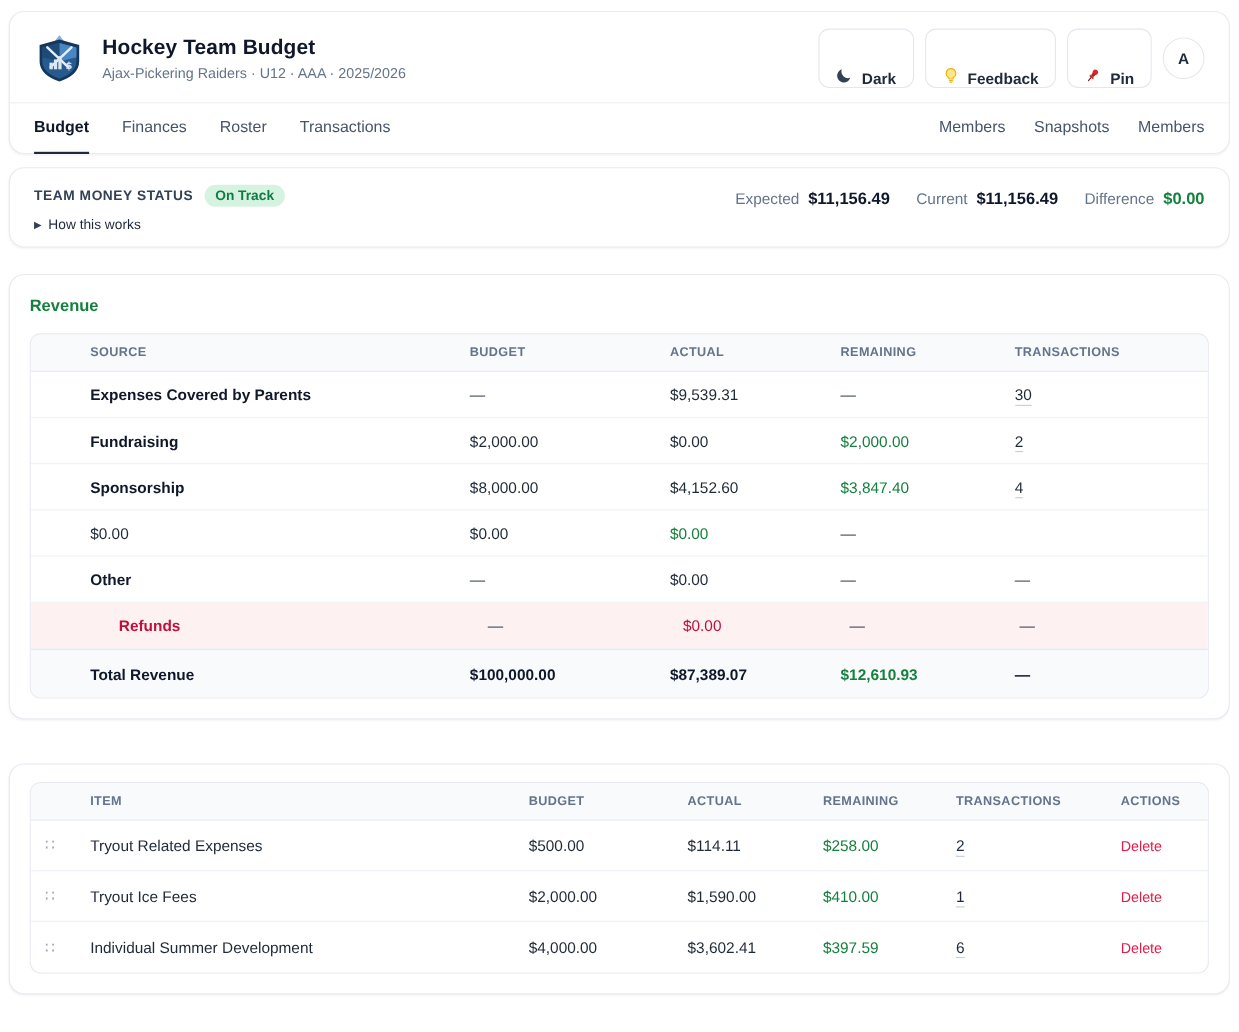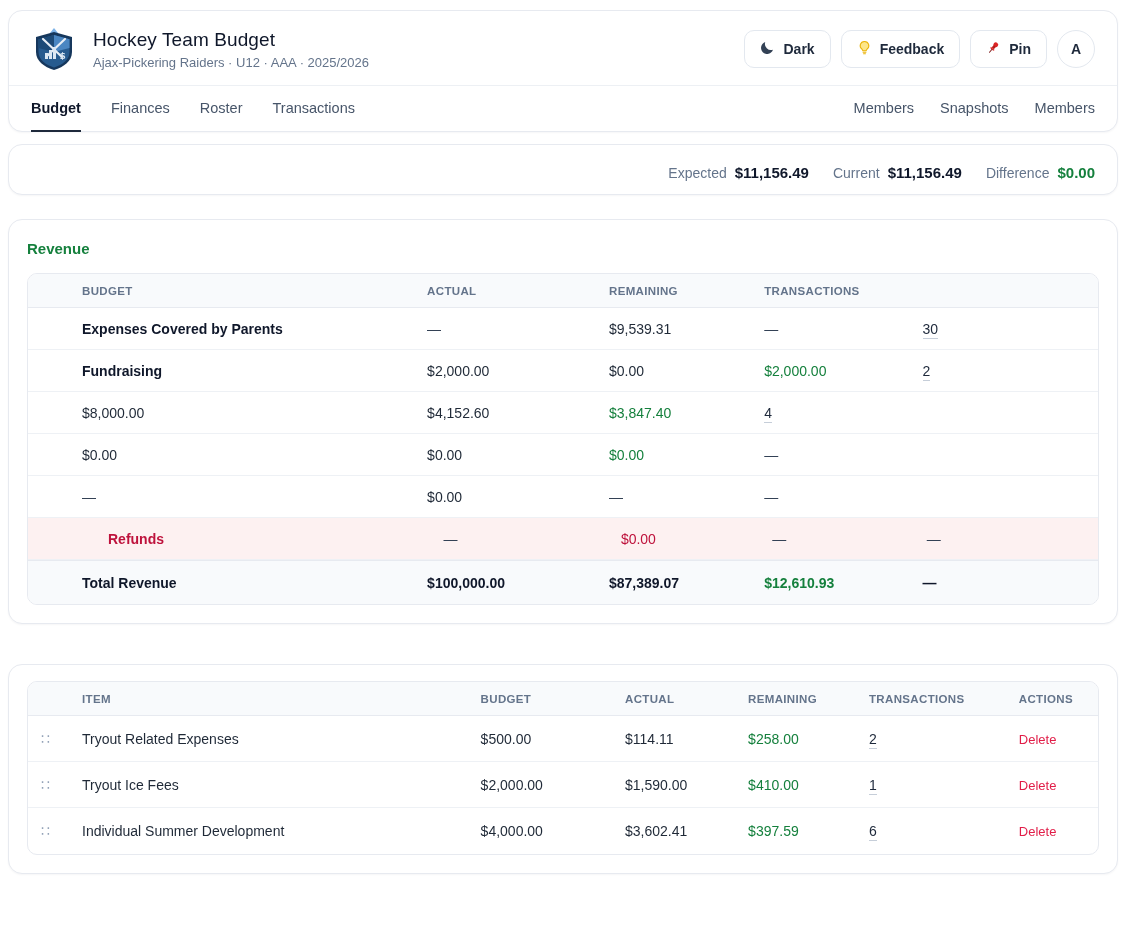--- a/index.html
+++ b/index.html
@@ -15,26 +15,26 @@
     border-radius: 14px;
     margin: 0 8px;
     box-shadow: 0 1px 2px rgba(16,24,40,.04);
   }
 
   
   .header-card { margin-top: 10px; margin-bottom: 12px; }
   .header-row { display: flex; align-items: center; padding: 15px 22px 13px; }
   .logo { width: 46px; height: 46px; flex: 0 0 46px; }
   .title-block { margin-left: 16px; }
-  .app-title { font-size: 19px; font-weight: 400; color: #0f172a; letter-spacing: .1px; }
+  .app-title { font-size: 19px; font-weight: 700; color: #0f172a; letter-spacing: .1px; }
   .app-subtitle { font-size: 13px; color: #64748b; margin-top: 4px; }
   .header-actions { margin-left: auto; display: flex; align-items: center; gap: 10px; }
   .btn {
-    display: inline-flex; align-items: center; gap: 8px;
-    height: 38px; padding: 0 15px;
+    display: inline-flex; align-items: flex-end; gap: 8px;
+    height: 54px; padding: 0 15px;
     background: #fff; border: 1px solid #e3e8ef; border-radius: 10px;
     font-size: 14px; font-weight: 600; color: #1e293b;
     font-family: inherit; cursor: pointer;
   }
   .avatar {
     width: 38px; height: 38px; border-radius: 50%;
     border: 1px solid #e3e8ef; background: #fff;
     display: flex; align-items: center; justify-content: center;
     font-size: 14px; font-weight: 700; color: #1e293b; cursor: pointer;
   }
@@ -168,20 +168,30 @@
     </div>
     <div class="nav-right">
       <div class="tab">Members</div>
       <div class="tab">Snapshots</div>
       <div class="tab">Members</div>
     </div>
   </div>
 </div>
 
 <div class="card status-card">
+  <div class="status-left">
+    <div class="status-line">
+      <span class="status-label">TEAM MONEY STATUS</span>
+      <span class="badge">On Track</span>
+    </div>
+    <div class="expander">
+      <span class="caret">▶</span>
+      <span>How this works</span>
+    </div>
+  </div>
   <div class="status-metrics">
     <div class="metric">
       <span class="metric-label">Expected</span>
       <span class="metric-value">$11,156.49</span>
     </div>
     <div class="metric">
       <span class="metric-label">Current</span>
       <span class="metric-value">$11,156.49</span>
     </div>
     <div class="metric">
@@ -190,20 +200,21 @@
     </div>
   </div>
 </div>
 
 <div class="card section-card rev">
   <div class="section-head">
     <span class="section-title green">Revenue</span>
   </div>
   <div class="table">
     <div class="trow thead">
+      <span class="th">SOURCE</span>
       <span class="th">BUDGET</span>
       <span class="th">ACTUAL</span>
       <span class="th">REMAINING</span>
       <span class="th">TRANSACTIONS</span>
     </div>
 
     <div class="trow body-row">
       <span class="cell name">Expenses Covered by Parents</span>
       <span class="cell dash">—</span>
       <span class="cell">$9,539.31</span>
@@ -211,32 +222,34 @@
       <span class="cell"><span class="count">30</span></span>
     </div>
     <div class="trow body-row">
       <span class="cell name">Fundraising</span>
       <span class="cell">$2,000.00</span>
       <span class="cell">$0.00</span>
       <span class="cell green">$2,000.00</span>
       <span class="cell"><span class="count">2</span></span>
     </div>
     <div class="trow body-row">
+      <span class="cell name">Sponsorship</span>
       <span class="cell">$8,000.00</span>
       <span class="cell">$4,152.60</span>
       <span class="cell green">$3,847.40</span>
       <span class="cell"><span class="count">4</span></span>
     </div>
     <div class="trow body-row">
       <span class="cell">$0.00</span>
       <span class="cell">$0.00</span>
       <span class="cell green">$0.00</span>
       <span class="cell dash">—</span>
     </div>
     <div class="trow body-row">
+      <span class="cell name">Other</span>
       <span class="cell dash">—</span>
       <span class="cell">$0.00</span>
       <span class="cell dash">—</span>
       <span class="cell dash">—</span>
     </div>
     <div class="trow body-row row-refund">
       <span class="cell name">Refunds</span>
       <span class="cell dash">—</span>
       <span class="cell red-val">$0.00</span>
       <span class="cell dash">—</span>

